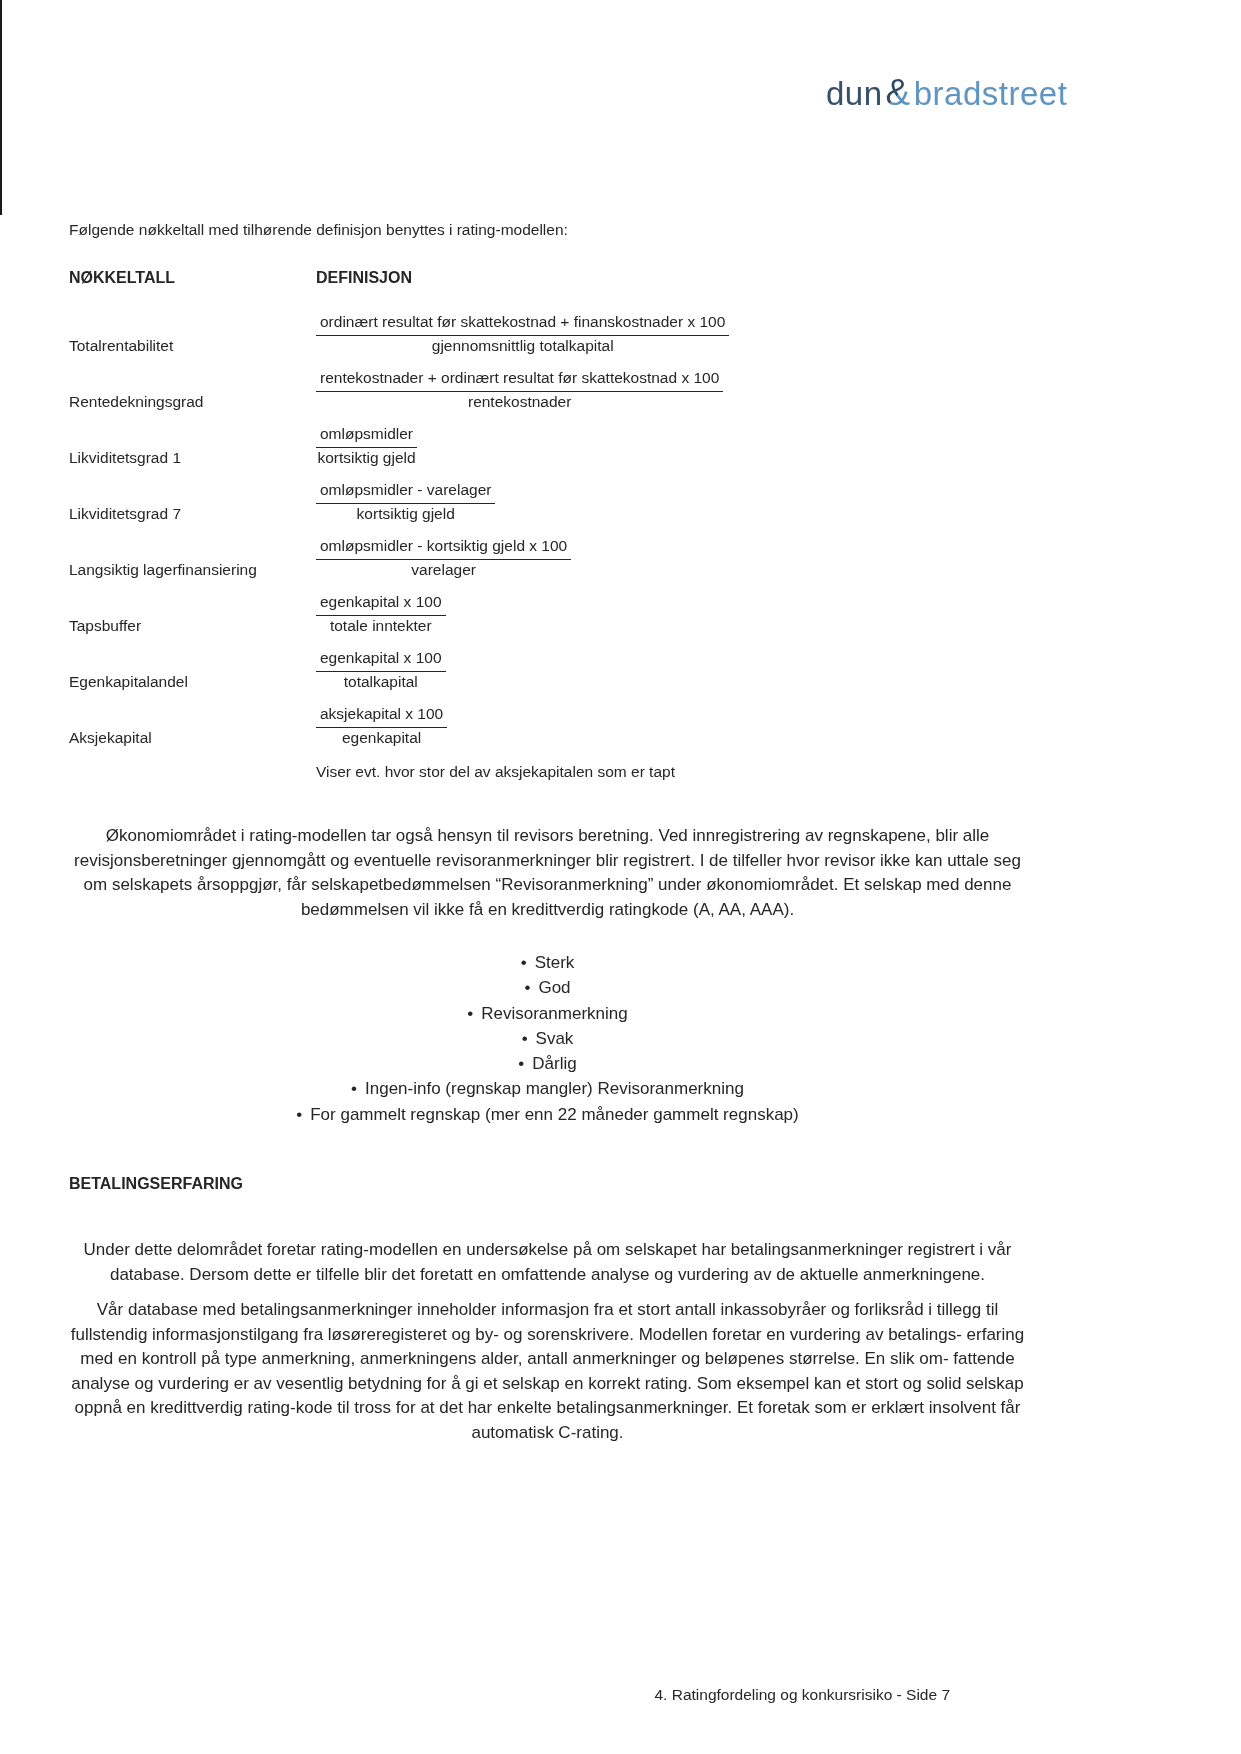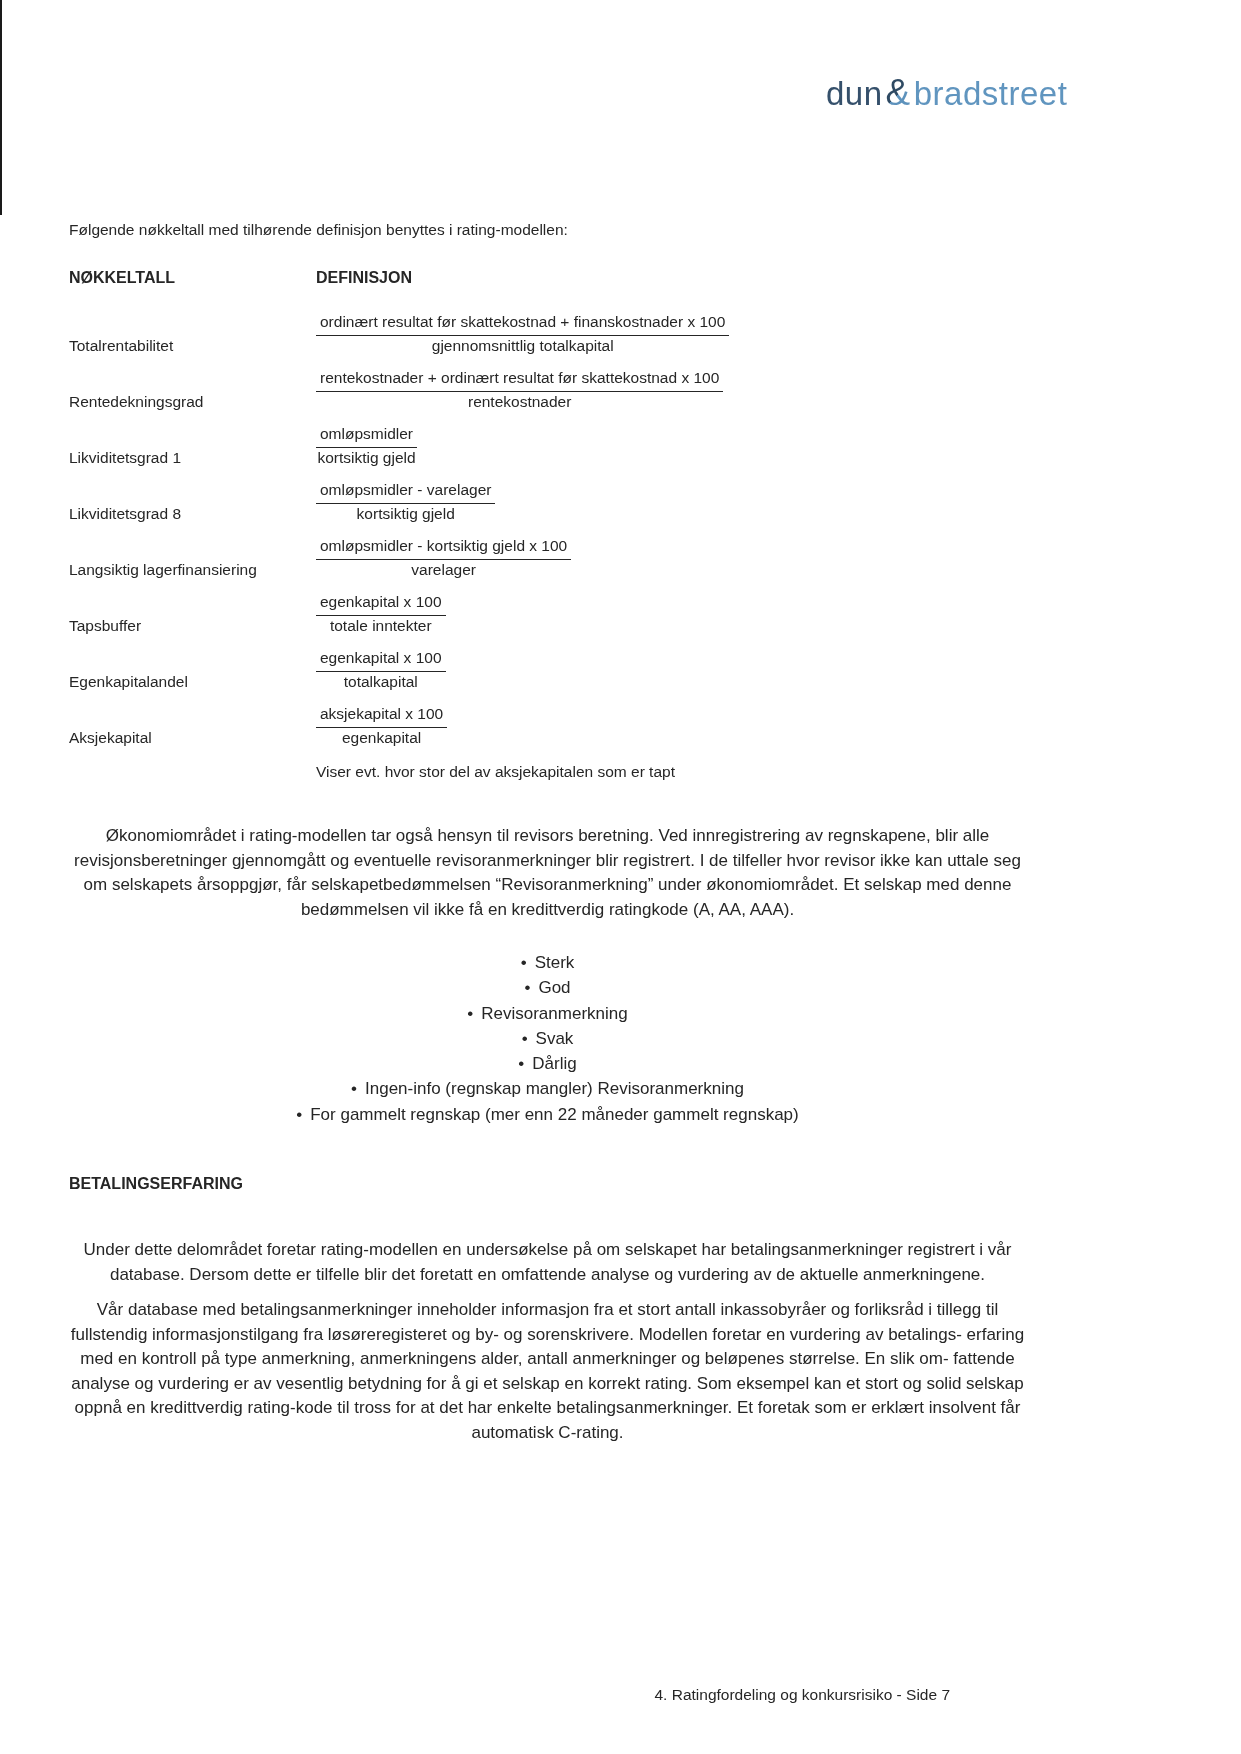--- a/index.html
+++ b/index.html
@@ -92,21 +92,21 @@
 
     <div class="trow">
       <div class="tlabel">Likviditetsgrad 1</div>
       <div class="frac">
         <span class="num">omløpsmidler</span>
         <span class="den">kortsiktig gjeld</span>
       </div>
     </div>
 
     <div class="trow">
-      <div class="tlabel">Likviditetsgrad 8</div>
+      <div class="tlabel">Likviditetsgrad 7</div>
       <div class="frac">
         <span class="num">omløpsmidler - varelager</span>
         <span class="den">kortsiktig gjeld</span>
       </div>
     </div>
 
     <div class="trow">
       <div class="tlabel">Langsiktig lagerfinansiering</div>
       <div class="frac">
         <span class="num">omløpsmidler - kortsiktig gjeld x 100</span>

